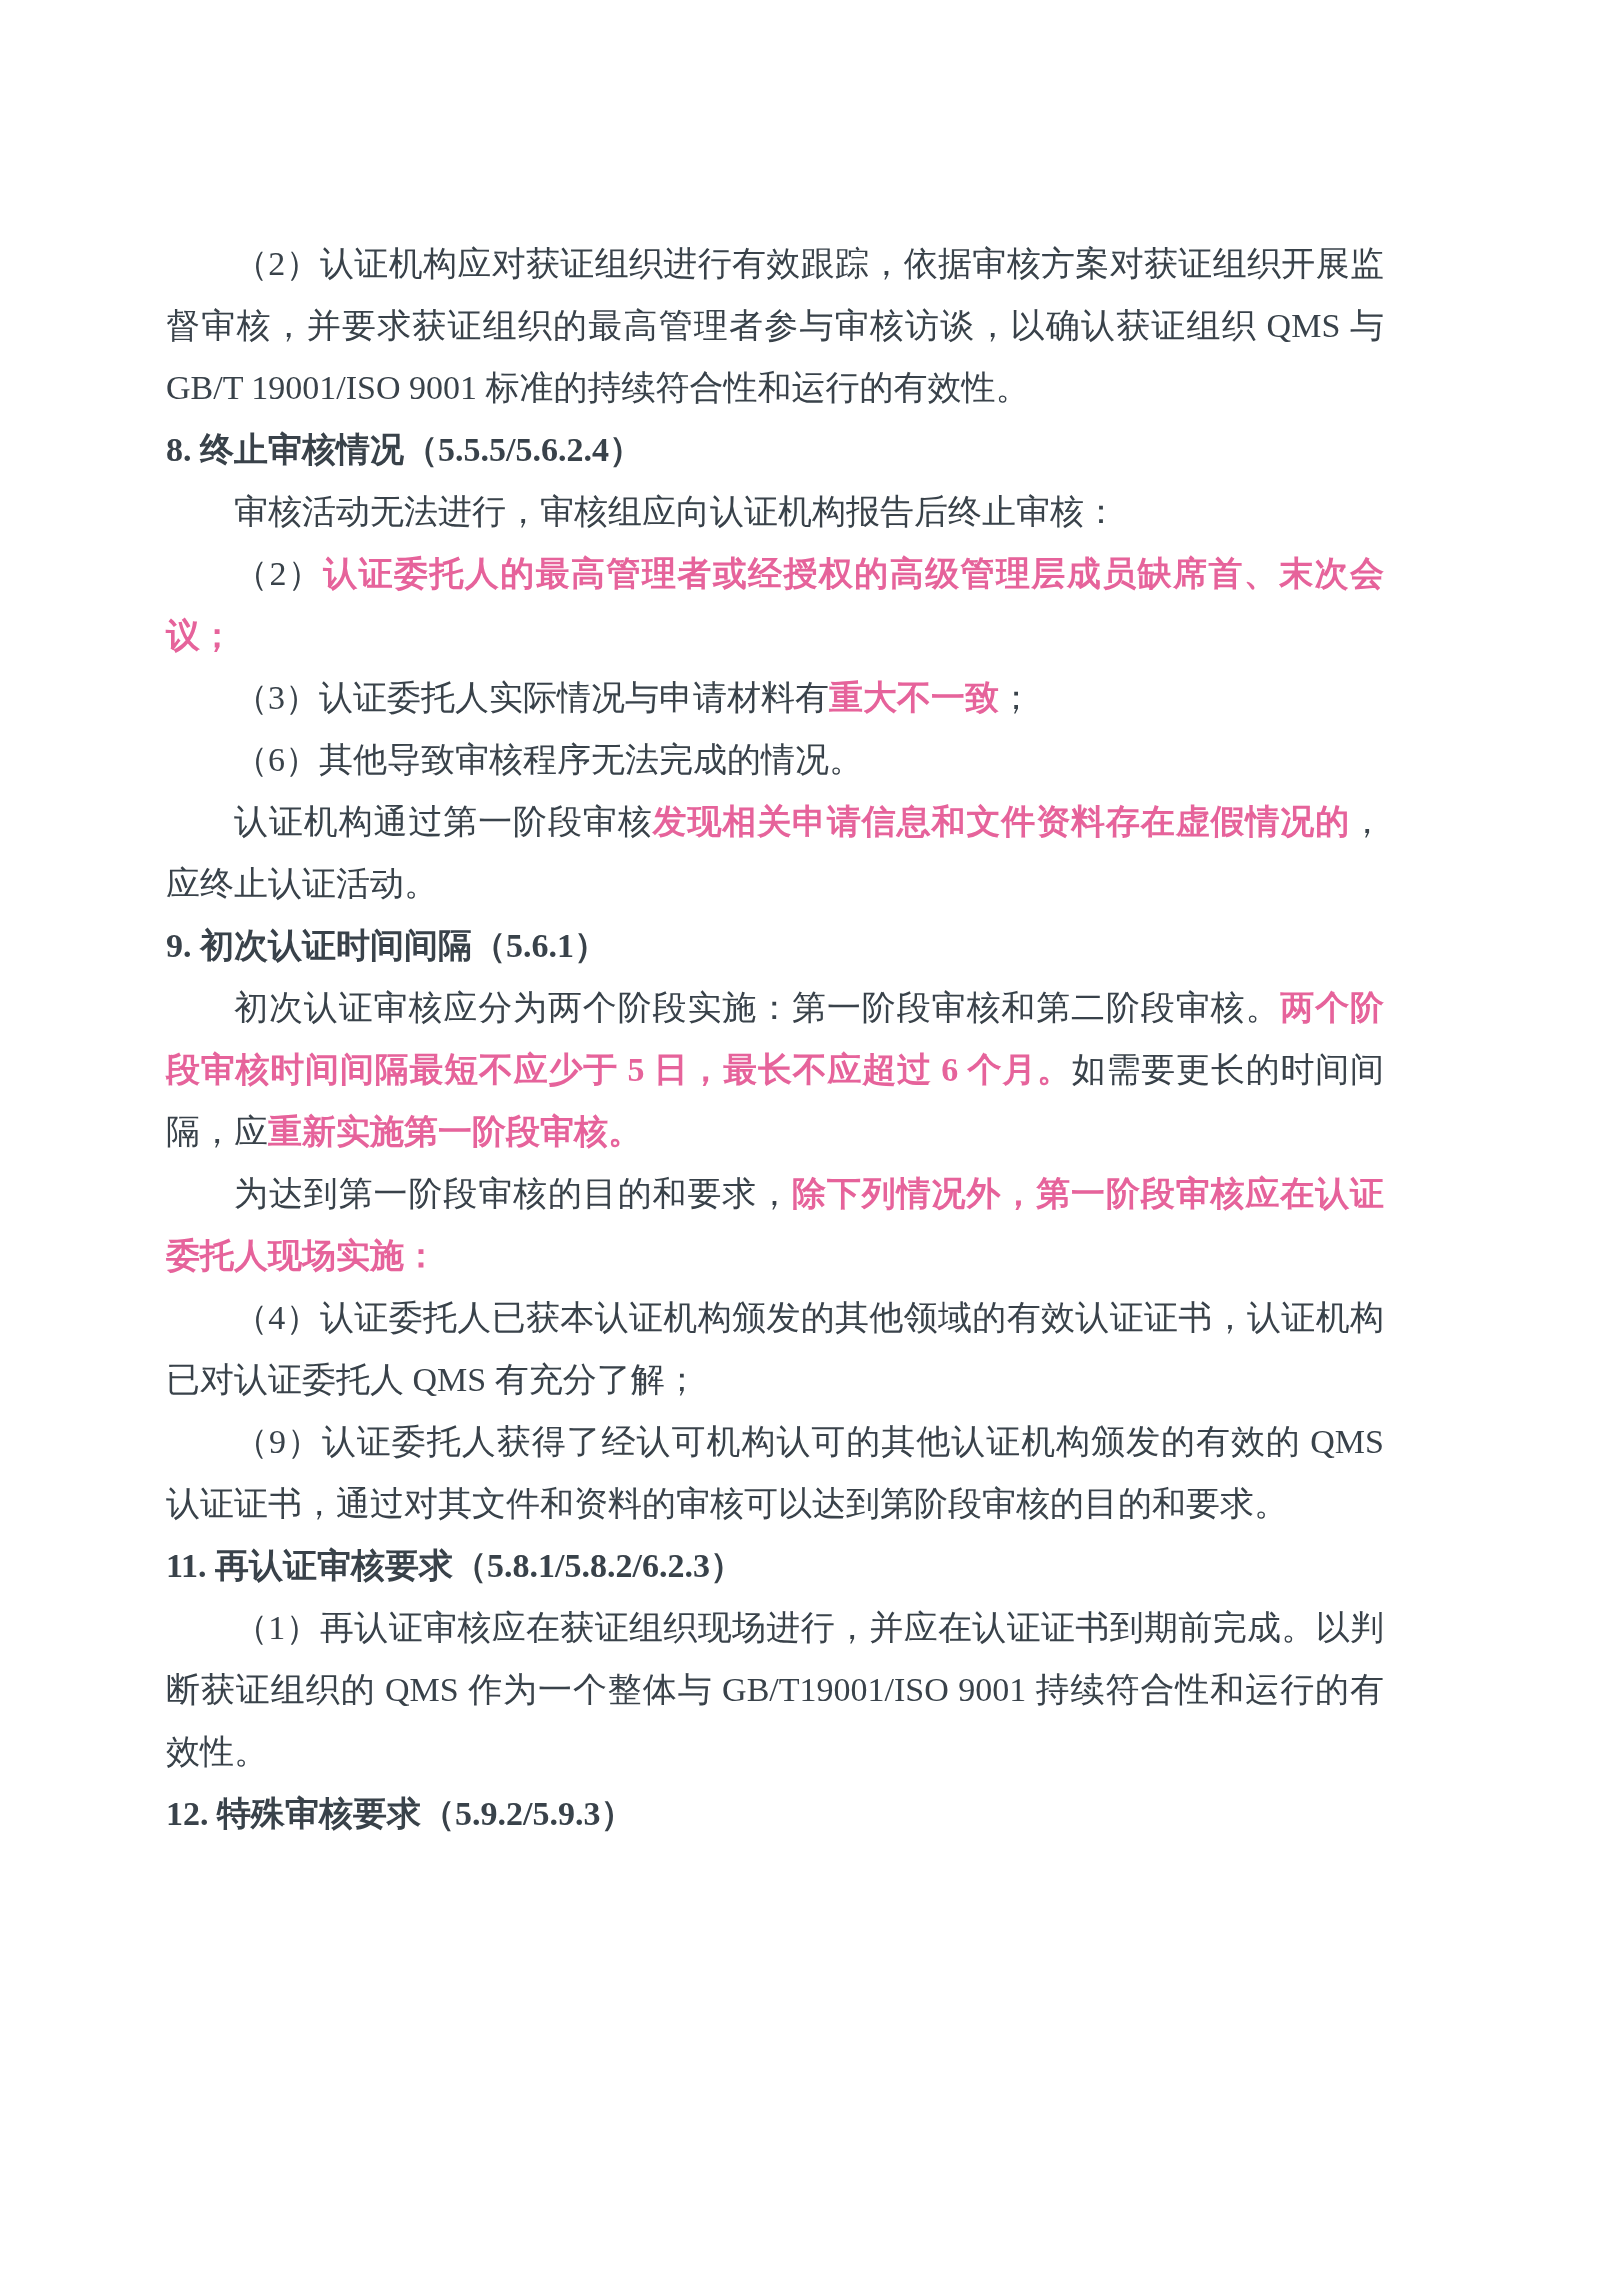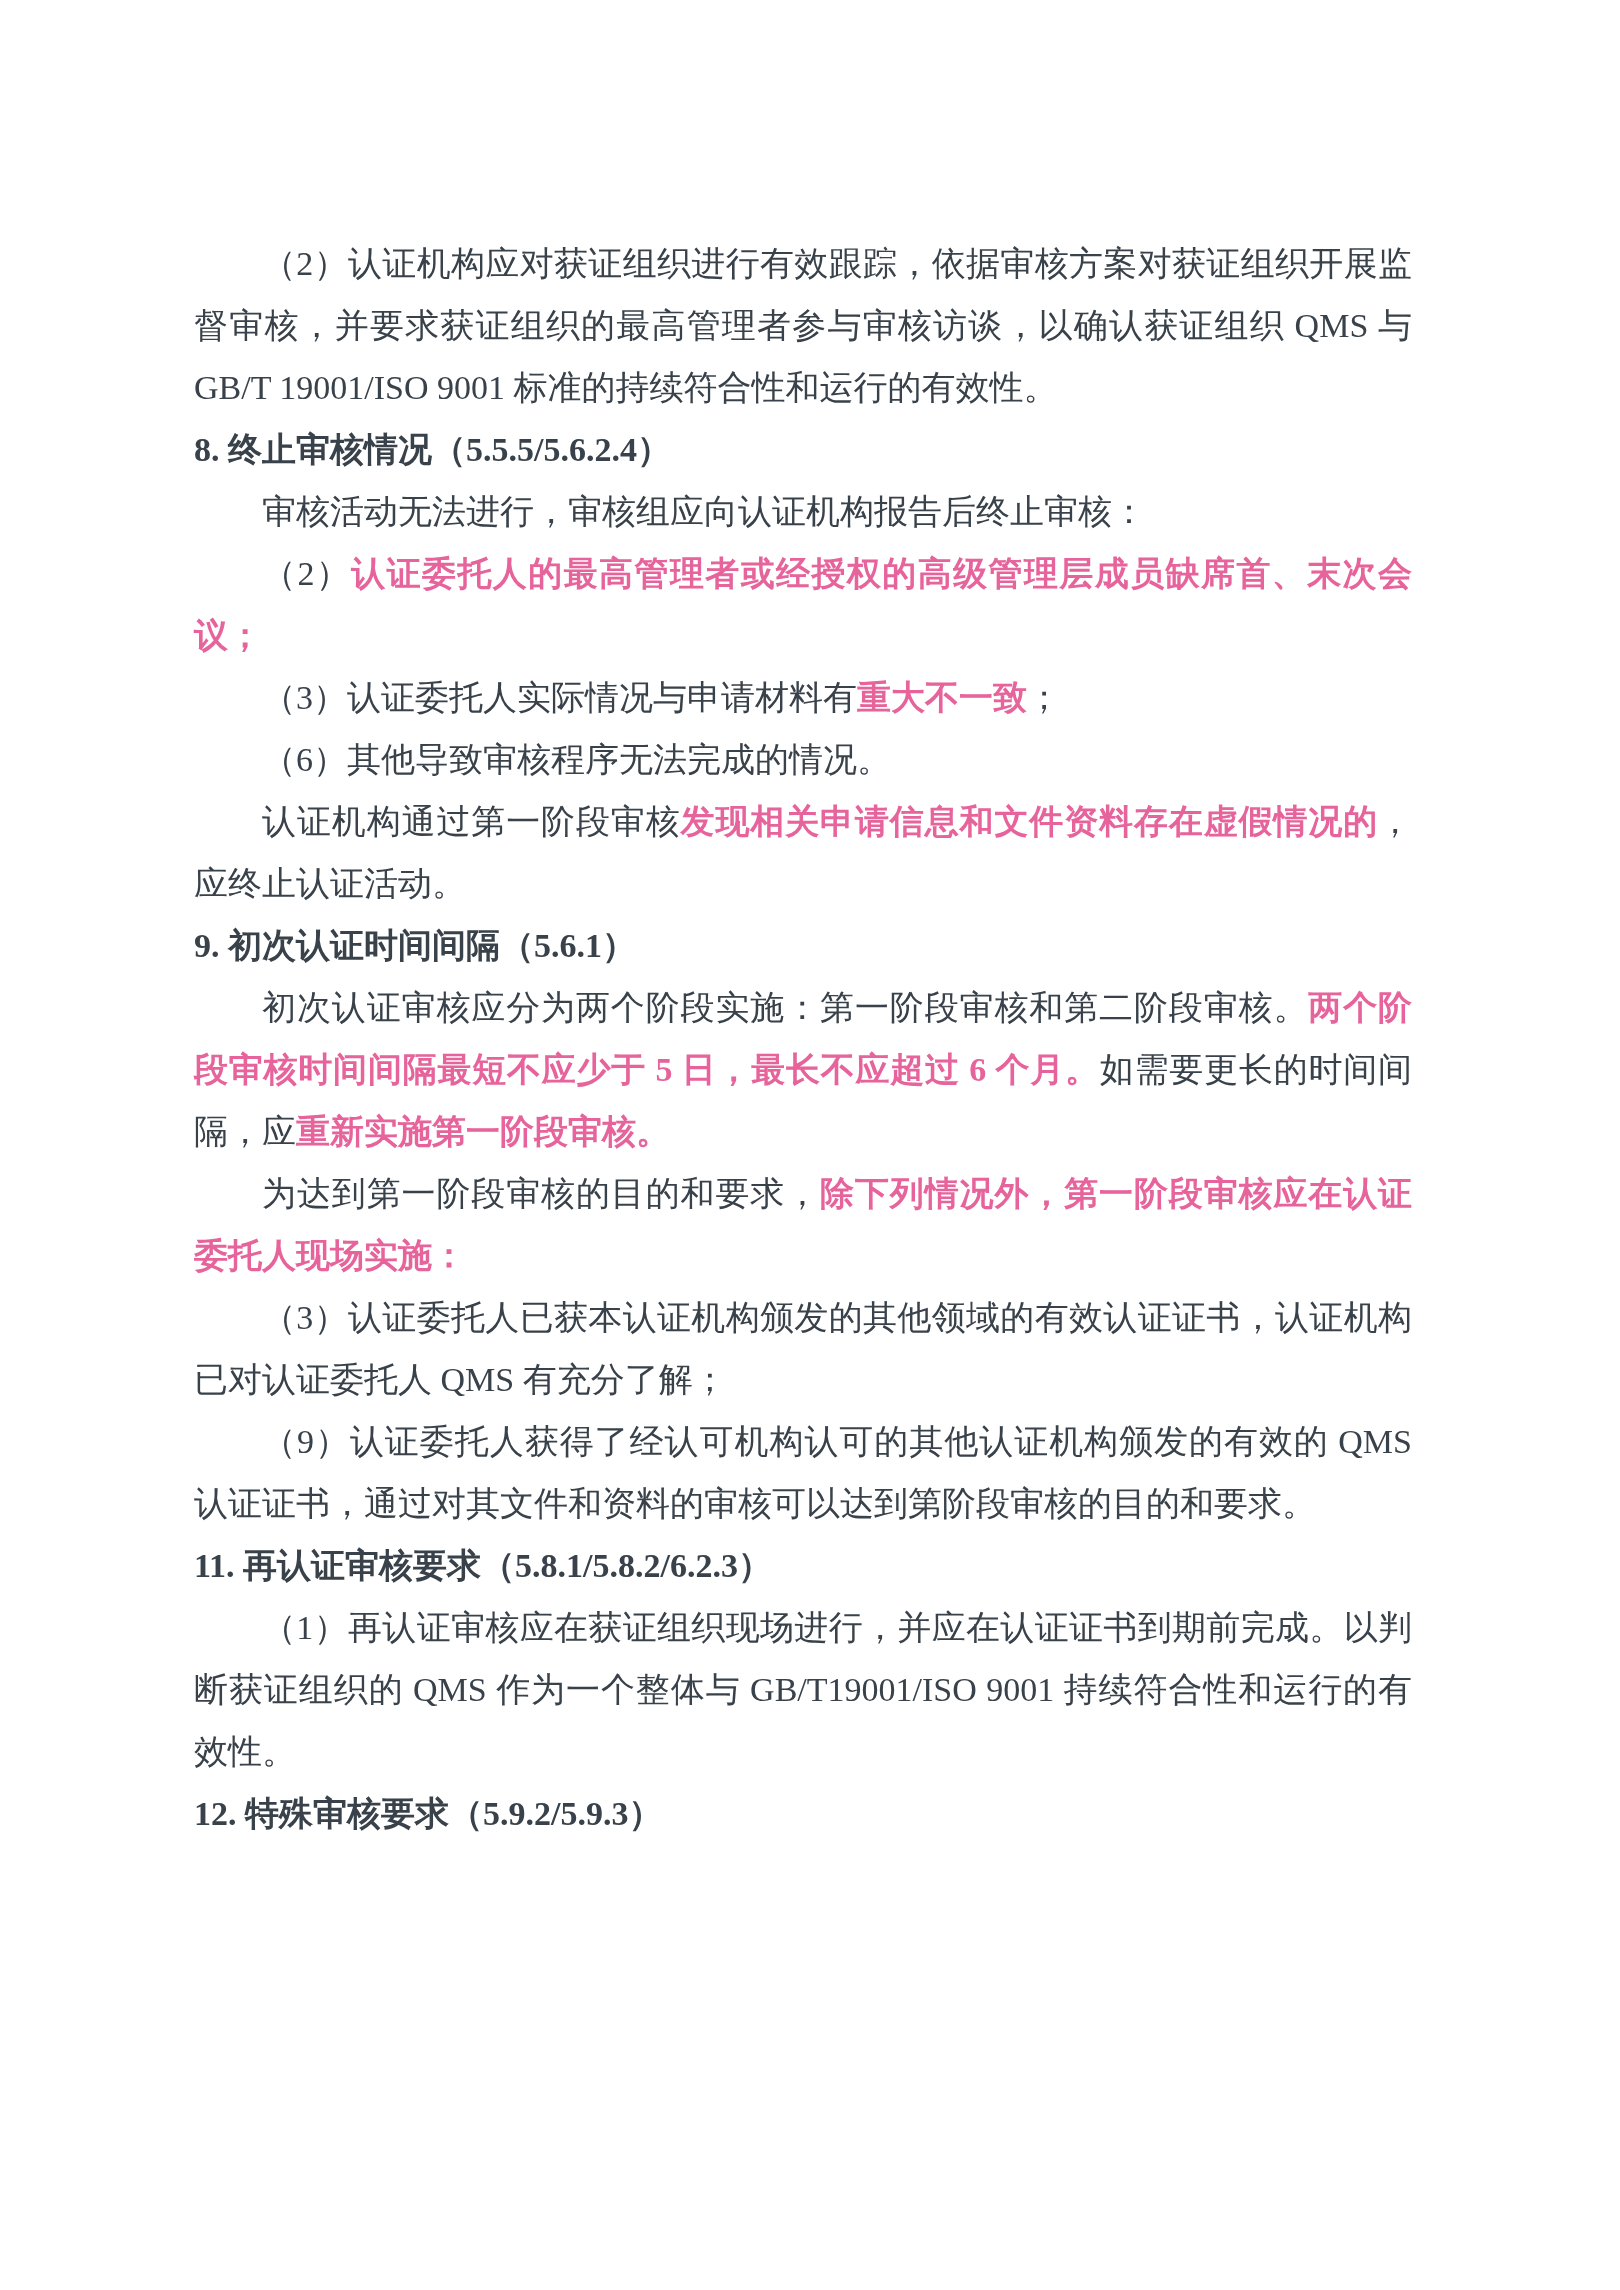--- a/index.html
+++ b/index.html
@@ -17,21 +17,21 @@
   .page {
     position: absolute;
     left: 0;
     top: 0;
     width: 1620px;
     height: 2291px;
     background: var(--paper-color, #ffffff);
   }
   .doc-body {
     position: absolute;
-    left: 194px;
+    left: 166px;
     top: 233px;
     width: 1218px;
     color: var(--text-color, #39424a);
     font-size: 34px;
     line-height: 62px;
     text-align: justify;
     text-justify: inter-ideograph;
   }
   .doc-body p {
     margin: 0;
@@ -60,20 +60,20 @@
       <p class="para"><span class="txt">（2）认证机构应对获证组织进行有效跟踪，依据审核方案对获证组织开展监督审核，并要求获证组织的最高管理者参与审核访谈，以确认获证组织 QMS 与 GB/T 19001/ISO 9001 标准的持续符合性和运行的有效性。</span></p>
       <p class="heading"><span class="txt">8. 终止审核情况（5.5.5/5.6.2.4）</span></p>
       <p class="para"><span class="txt">审核活动无法进行，审核组应向认证机构报告后终止审核：</span></p>
       <p class="para"><span class="txt">（2）</span><span class="hl">认证委托人的最高管理者或经授权的高级管理层成员缺席首、末次会议；</span></p>
       <p class="para"><span class="txt">（3）认证委托人实际情况与申请材料有</span><span class="hl">重大不一致</span><span class="txt">；</span></p>
       <p class="para"><span class="txt">（6）其他导致审核程序无法完成的情况。</span></p>
       <p class="para"><span class="txt">认证机构通过第一阶段审核</span><span class="hl">发现相关申请信息和文件资料存在虚假情况的</span><span class="txt">，应终止认证活动。</span></p>
       <p class="heading"><span class="txt">9. 初次认证时间间隔（5.6.1）</span></p>
       <p class="para"><span class="txt">初次认证审核应分为两个阶段实施：第一阶段审核和第二阶段审核。</span><span class="hl">两个阶段审核时间间隔最短不应少于 5 日，最长不应超过 6 个月。</span><span class="txt">如需要更长的时间间隔，应</span><span class="hl">重新实施第一阶段审核。</span></p>
       <p class="para"><span class="txt">为达到第一阶段审核的目的和要求，</span><span class="hl">除下列情况外，第一阶段审核应在认证委托人现场实施：</span></p>
-      <p class="para"><span class="txt">（3）认证委托人已获本认证机构颁发的其他领域的有效认证证书，认证机构已对认证委托人 QMS 有充分了解；</span></p>
+      <p class="para"><span class="txt">（4）认证委托人已获本认证机构颁发的其他领域的有效认证证书，认证机构已对认证委托人 QMS 有充分了解；</span></p>
       <p class="para"><span class="txt">（9）认证委托人获得了经认可机构认可的其他认证机构颁发的有效的 QMS 认证证书，通过对其文件和资料的审核可以达到第阶段审核的目的和要求。</span></p>
       <p class="heading"><span class="txt">11. 再认证审核要求（5.8.1/5.8.2/6.2.3）</span></p>
       <p class="para"><span class="txt">（1）再认证审核应在获证组织现场进行，并应在认证证书到期前完成。以判断获证组织的 QMS 作为一个整体与 GB/T19001/ISO 9001 持续符合性和运行的有效性。</span></p>
       <p class="heading"><span class="txt">12. 特殊审核要求（5.9.2/5.9.3）</span></p>
     </div>
 </div>
 
 
 </body></html>

